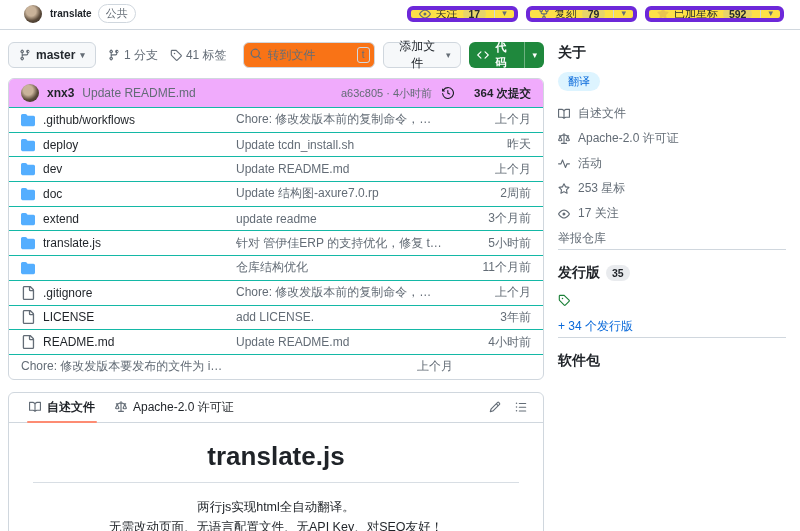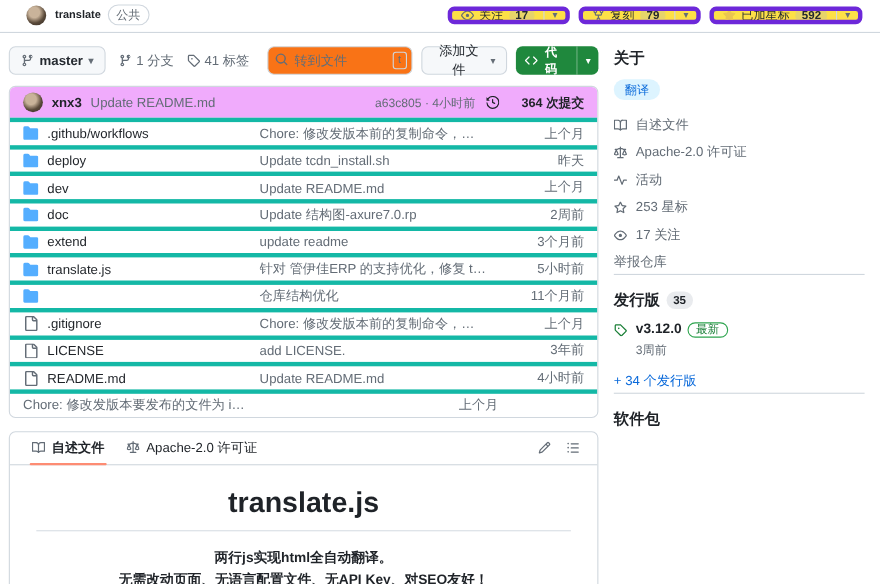--- a/index.html
+++ b/index.html
@@ -45,38 +45,38 @@
   .btn-code .seg-caret { border-left: 1px solid rgba(255,255,255,0.35); color: #fff; }
   .btn-code .seg-main { font-weight: 600; gap: 6px; }
 
   
   .file-table { border: 1px solid #d0d7de; border-radius: 6px; overflow: hidden; }
   .commit-bar { display: flex; align-items: center; gap: 8px; background: #f0abfc; padding: 5px 12px; height: 28px; }
   .commit-author { font-weight: 700; }
   .commit-msg { color: #636c76; }
   .commit-right { margin-left: auto; display: flex; align-items: center; gap: 10px; color: #636c76; font-size: 11px; white-space: nowrap; }
   .commit-count { display: flex; align-items: center; gap: 20px; color: #1f2328; font-weight: 600; font-size: 11.5px; }
-  .file-row { display: grid; grid-template-columns: 215px 1fr 78px; align-items: center; padding: 0 12px; height: 24.7px; border-top: 4px solid #14b8a6; }
+  .file-row { display: grid; grid-template-columns: 215px 1fr 78px; align-items: center; padding: 0 12px; height: 24.7px; border-top: 1px solid #14b8a6; }
   .f-name { display: flex; align-items: center; gap: 8px; white-space: nowrap; overflow: hidden; }
   .f-name .oi { color: #636c76; }
   .f-name .folder { color: #54aeff; }
   .f-msg { color: #636c76; white-space: nowrap; overflow: hidden; text-overflow: ellipsis; padding-right: 10px; }
   .f-age { color: #636c76; text-align: right; white-space: nowrap; }
 
   
   .readme { border: 1px solid #d0d7de; border-radius: 6px; margin-top: 12px; }
   .readme-head { display: flex; align-items: center; padding: 0 10px; height: 30px; border-bottom: 1px solid #d0d7de; }
   .rtab { display: flex; align-items: center; gap: 6px; padding: 0 10px; height: 30px; color: #1f2328; position: relative; }
   .rtab .oi { color: #636c76; }
   .rtab.active { font-weight: 600; }
   .rtab.active::after { content: ""; position: absolute; left: 8px; right: 8px; bottom: -1px; height: 2px; background: #fd8c73; border-radius: 2px; }
   .readme-tools { margin-left: auto; display: flex; gap: 14px; color: #636c76; padding-right: 6px; }
   .readme-body { padding: 18px 24px 24px; text-align: center; }
   .readme-title { font-size: 26px; font-weight: 600; padding-bottom: 10px; border-bottom: 1px solid #d8dee4; margin-bottom: 14px; }
-  .readme-line { font-weight: 700; font-size: 12.5px; line-height: 1.65; }
+  .readme-line { font-weight: 400; font-size: 12.5px; line-height: 1.65; }
 
   
   .sb-section { border-bottom: 1px solid #d0d7de; padding-bottom: 2px; margin-bottom: 14px; }
   .sb-section:last-child { border-bottom: none; }
   .sb-h { font-size: 14px; font-weight: 700; margin-bottom: 10px; display: flex; align-items: center; gap: 6px; }
   .sb-desc { line-height: 1.5; margin-bottom: 10px; }
   .topic-pill { display: inline-block; background: #ddf4ff; color: #0969da; border-radius: 999px; padding: 2px 10px; font-size: 11px; font-weight: 500; margin-bottom: 10px; }
   .meta-item { display: flex; align-items: center; gap: 8px; color: #636c76; padding: 4px 0; }
   .report-link { color: #636c76; margin-top: 4px; display: inline-block; }
   .release-row { display: flex; gap: 8px; margin-top: 2px; }
@@ -426,24 +426,20 @@
 
     <div class="sb-section">
       <div class="sb-h">
         <span>发行版</span>
         <span class="count-pill">35</span>
       </div>
       <div class="release-row">
         <svg class="oi oi-12 release-tag-ic">
             <use href="#i-tag"></use>
           </svg>
-        <div>
-          <span class="release-name">v3.12.0</span><span class="latest-pill">最新</span>
-          <div class="release-time">3周前</div>
-        </div>
       </div>
       <span class="more-link">+ 34 个发行版</span>
     </div>
 
     <div class="sb-section">
       <div class="sb-h">软件包</div>
 
     </div>
 
   </div>

